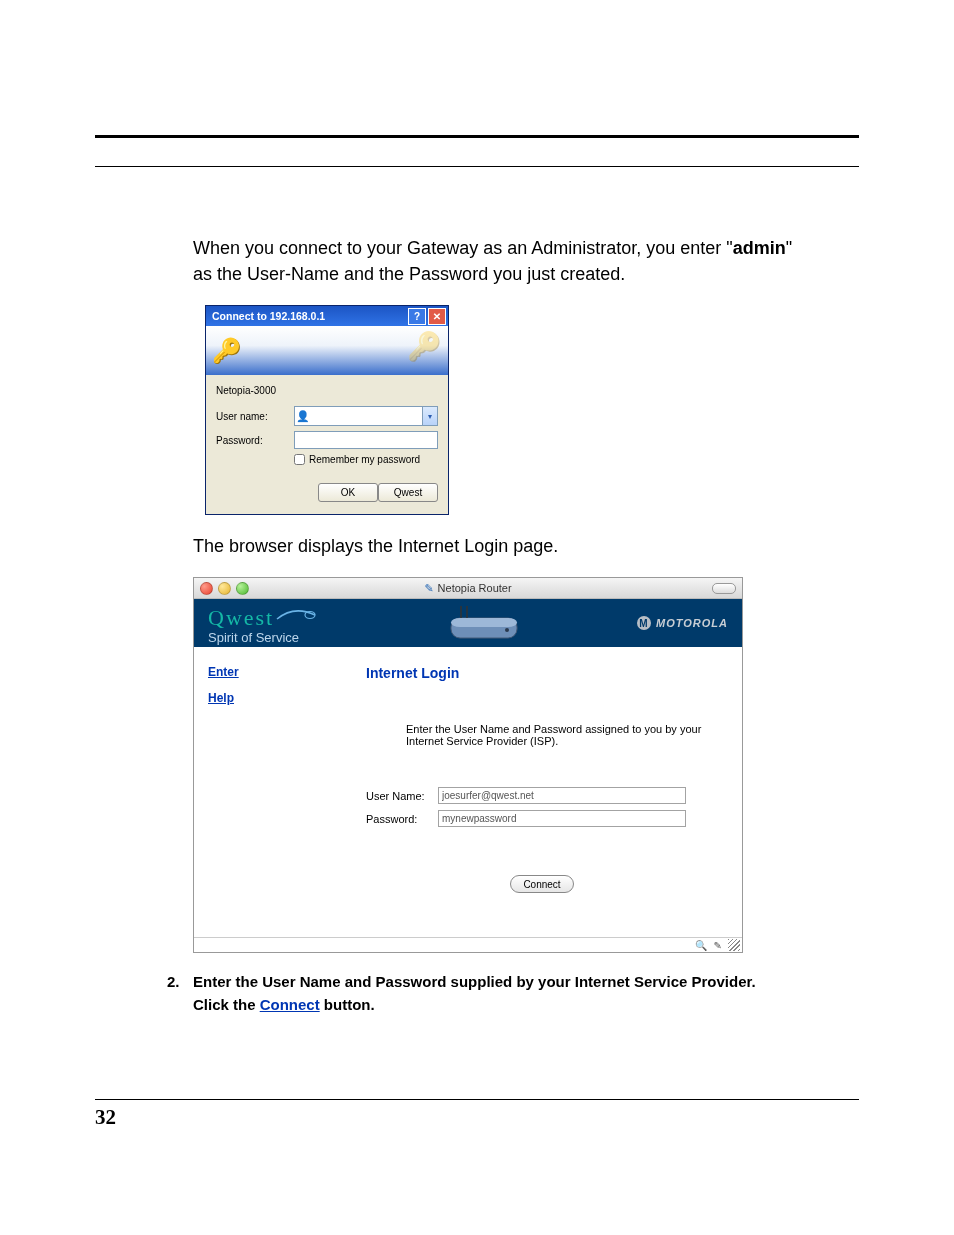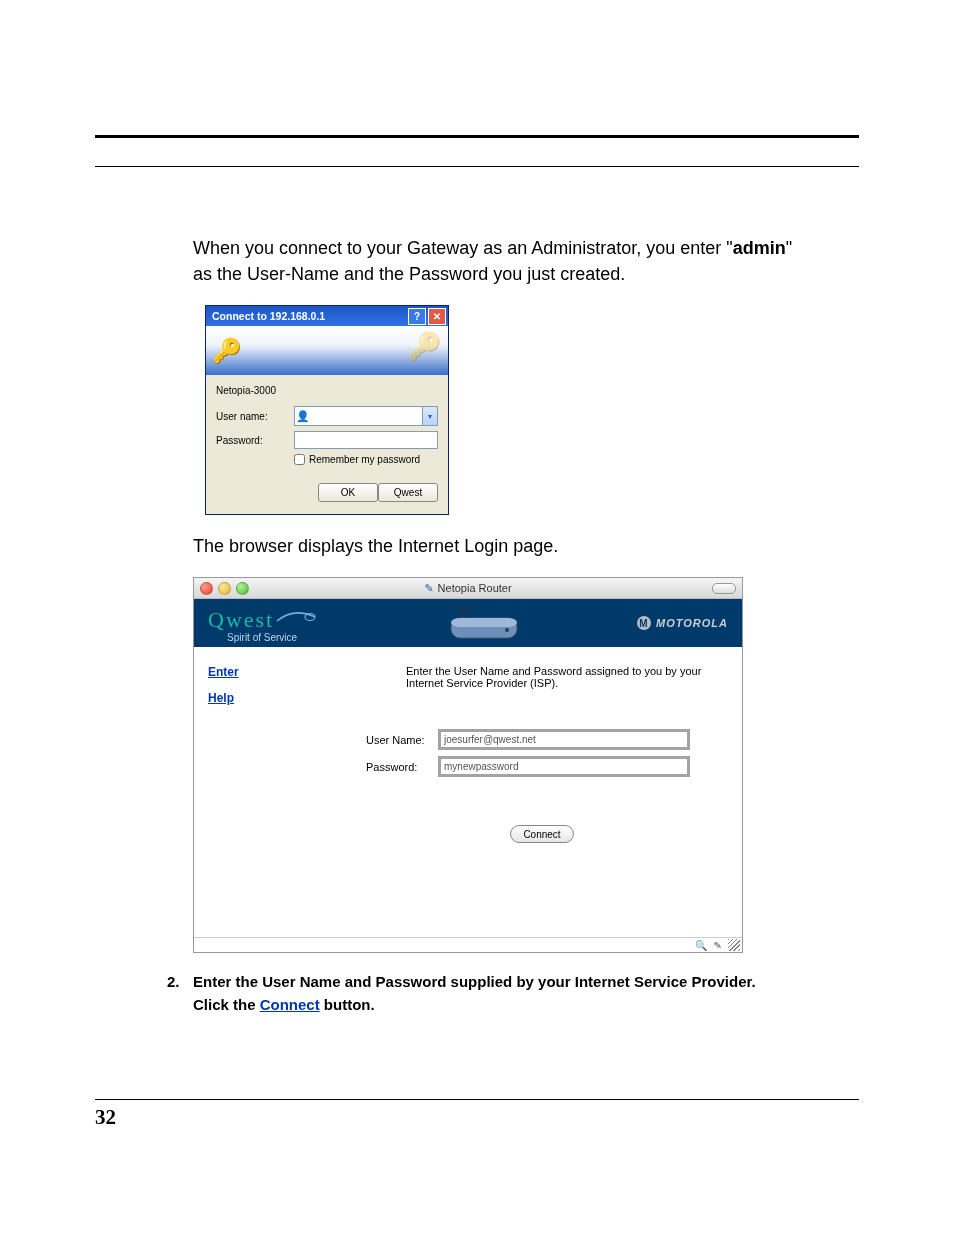--- a/index.html
+++ b/index.html
@@ -38,34 +38,34 @@
   .mac-title .dot{width:11px;height:11px;border-radius:50%;margin-right:5px;border:1px solid rgba(0,0,0,.2)}
   .dot-red{background:radial-gradient(circle at 30% 30%,#ff9a8a,#e8412e)}
   .dot-yel{background:radial-gradient(circle at 30% 30%,#ffe89a,#e6b42e)}
   .dot-grn{background:radial-gradient(circle at 30% 30%,#b6f29a,#4cb82e)}
   .mac-title .title-text{position:absolute;left:50%;transform:translateX(-50%);font-size:11px;color:#333;display:flex;align-items:center;gap:4px}
   .mac-title .pill{width:22px;height:9px;border:1px solid #999;border-radius:5px;margin-left:auto;background:linear-gradient(#fff,#ddd)}
   .mac-header{height:48px;background:#003a6a;display:flex;align-items:center;color:#fff}
   .qwest{padding:6px 14px 2px 14px}
   .qwest .brand{font-family:Georgia,serif;font-size:22px;letter-spacing:2px;color:#14b8a6;display:flex;align-items:center}
   .qwest .swish{display:inline-block;width:40px;height:14px;margin:0 0 4px 2px}
-  .qwest .tag{font-size:10px;color:#bcd6ec;margin-top:-1px;text-align:center}
+  .qwest .tag{font-size:13px;color:#bcd6ec;margin-top:-1px;text-align:left}
   .router-img{flex:1;display:flex;justify-content:center;align-items:center}
   .router-svg{width:90px;height:38px}
   .moto{padding-right:14px;display:flex;align-items:center;gap:5px;color:#c8ced4;font-weight:700;font-style:italic;font-size:11px;letter-spacing:1px}
   .moto .m{width:14px;height:14px;border-radius:50%;background:#b7bec6;display:flex;align-items:center;justify-content:center;color:#003a6a;font-style:normal;font-size:10px}
   .mac-body{display:flex;min-height:290px}
   .mac-side{width:158px;padding:18px 0 0 14px}
   .mac-link{color:#0036b3;font-weight:700;font-size:12px;margin-bottom:12px;text-decoration:underline;cursor:pointer}
   .mac-main{flex:1;padding:18px 24px 24px 0}
   .inet-title{color:#0036b3;font-weight:700;font-size:14px;margin-bottom:42px}
   .isp-text{font-size:11px;margin-bottom:40px;padding-left:40px}
   .form-row{display:flex;align-items:center;margin-bottom:6px}
   .form-row .flabel{width:72px;font-size:11px}
-  .form-row input{width:240px;height:15px;border:3px solid #a3a3a3;font-size:10px;padding:0 3px;color:#555}
+  .form-row input{width:240px;height:15px;border:1px solid #a3a3a3;font-size:10px;padding:0 3px;color:#555}
   .connect-wrap{text-align:center;margin-top:48px}
   .connect-btn{height:18px;padding:0 12px;font-size:10px;border:1px solid #888;background:linear-gradient(#fff,#e6e6e6);border-radius:9px}
   .mac-footer{height:14px;background:#fff;border-top:1px solid #ccc;display:flex;justify-content:flex-end;align-items:center;padding-right:2px;gap:6px;font-size:10px;color:#555}
   .resize{width:12px;height:12px;background:repeating-linear-gradient(135deg,#888 0 1px,transparent 1px 3px)}
   
   .step{display:flex;font-size:15px;line-height:1.5;margin-left:-26px}
   .step .num{width:26px;font-weight:700}
   .step .txt{flex:1}
   .step .connect-link{color:#0036b3;font-weight:700;text-decoration:underline}
   
@@ -158,20 +158,21 @@
           <span class="m">M</span>
           <span>MOTOROLA</span>
         </div>
       </div>
       <div class="mac-body">
         <div class="mac-side">
           <div class="mac-link">Enter</div>
           <div class="mac-link">Help</div>
         </div>
         <div class="mac-main">
+          <div class="inet-title">Internet Login</div>
           <div class="isp-text">Enter the User Name and Password assigned to you by your Internet Service Provider (ISP).</div>
           <div class="form-row">
             <span class="flabel">User Name:</span>
             <input type="text" value="joesurfer@qwest.net" style="">
           </div>
           <div class="form-row">
             <span class="flabel">Password:</span>
             <input type="text" value="mynewpassword" style="">
           </div>
           <div class="connect-wrap">

